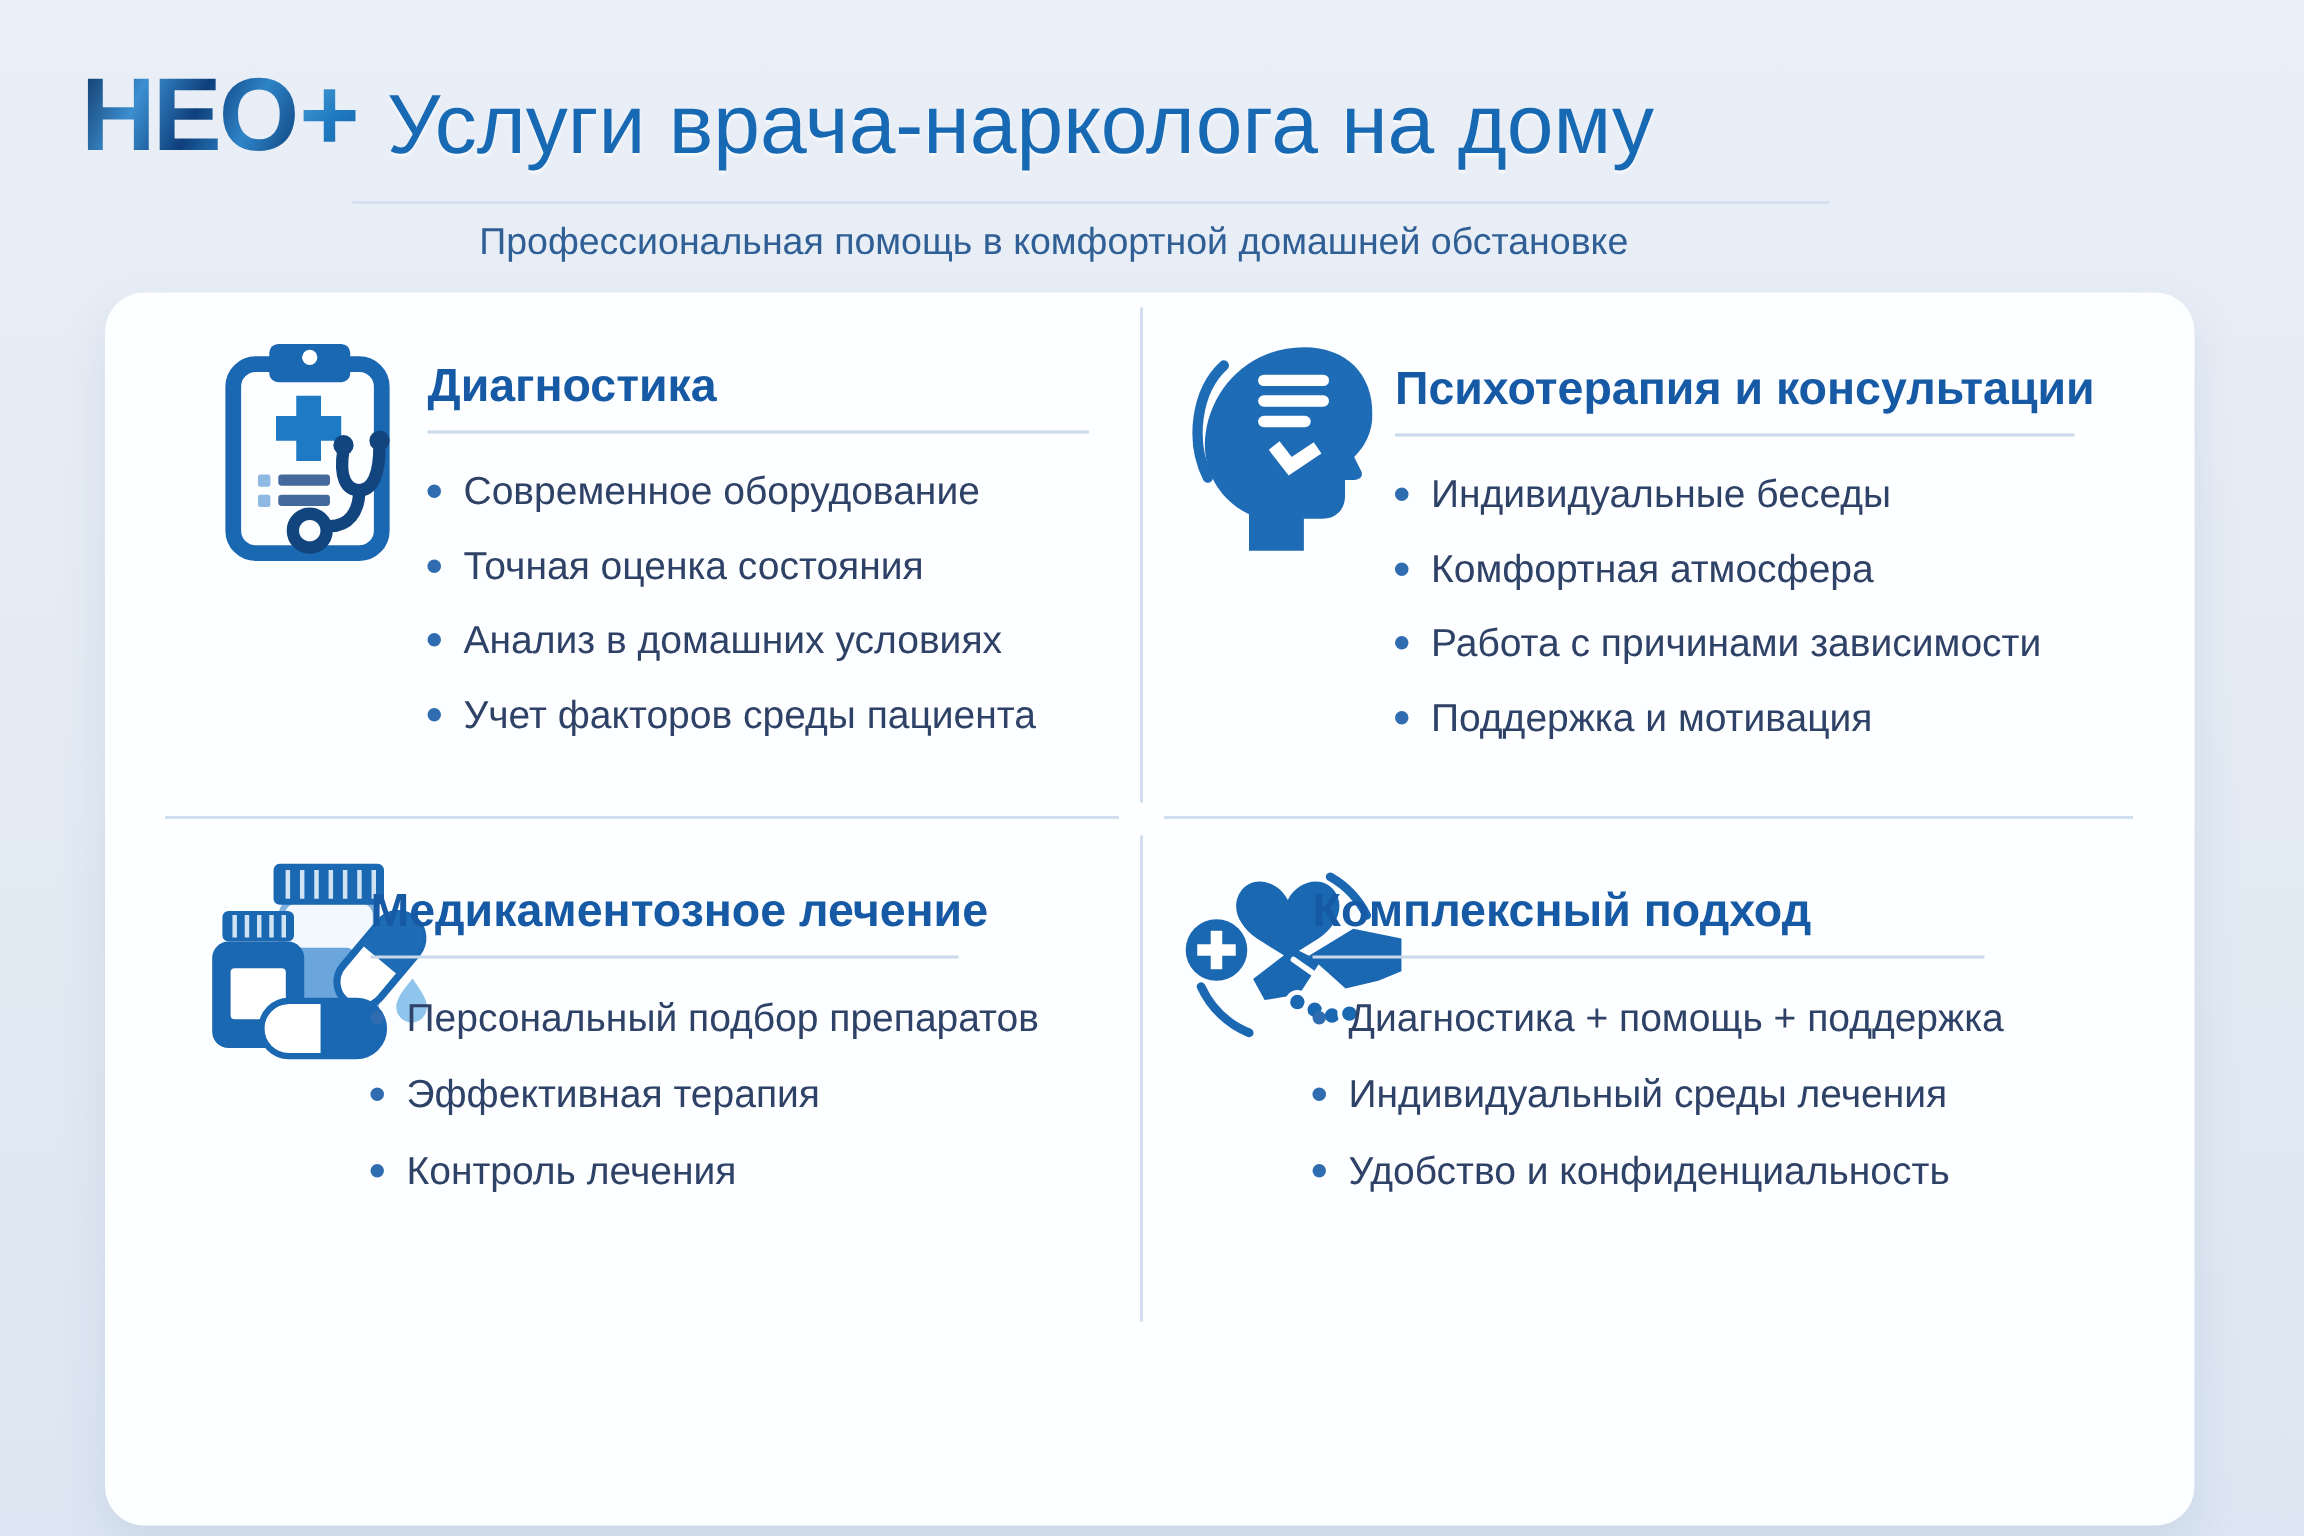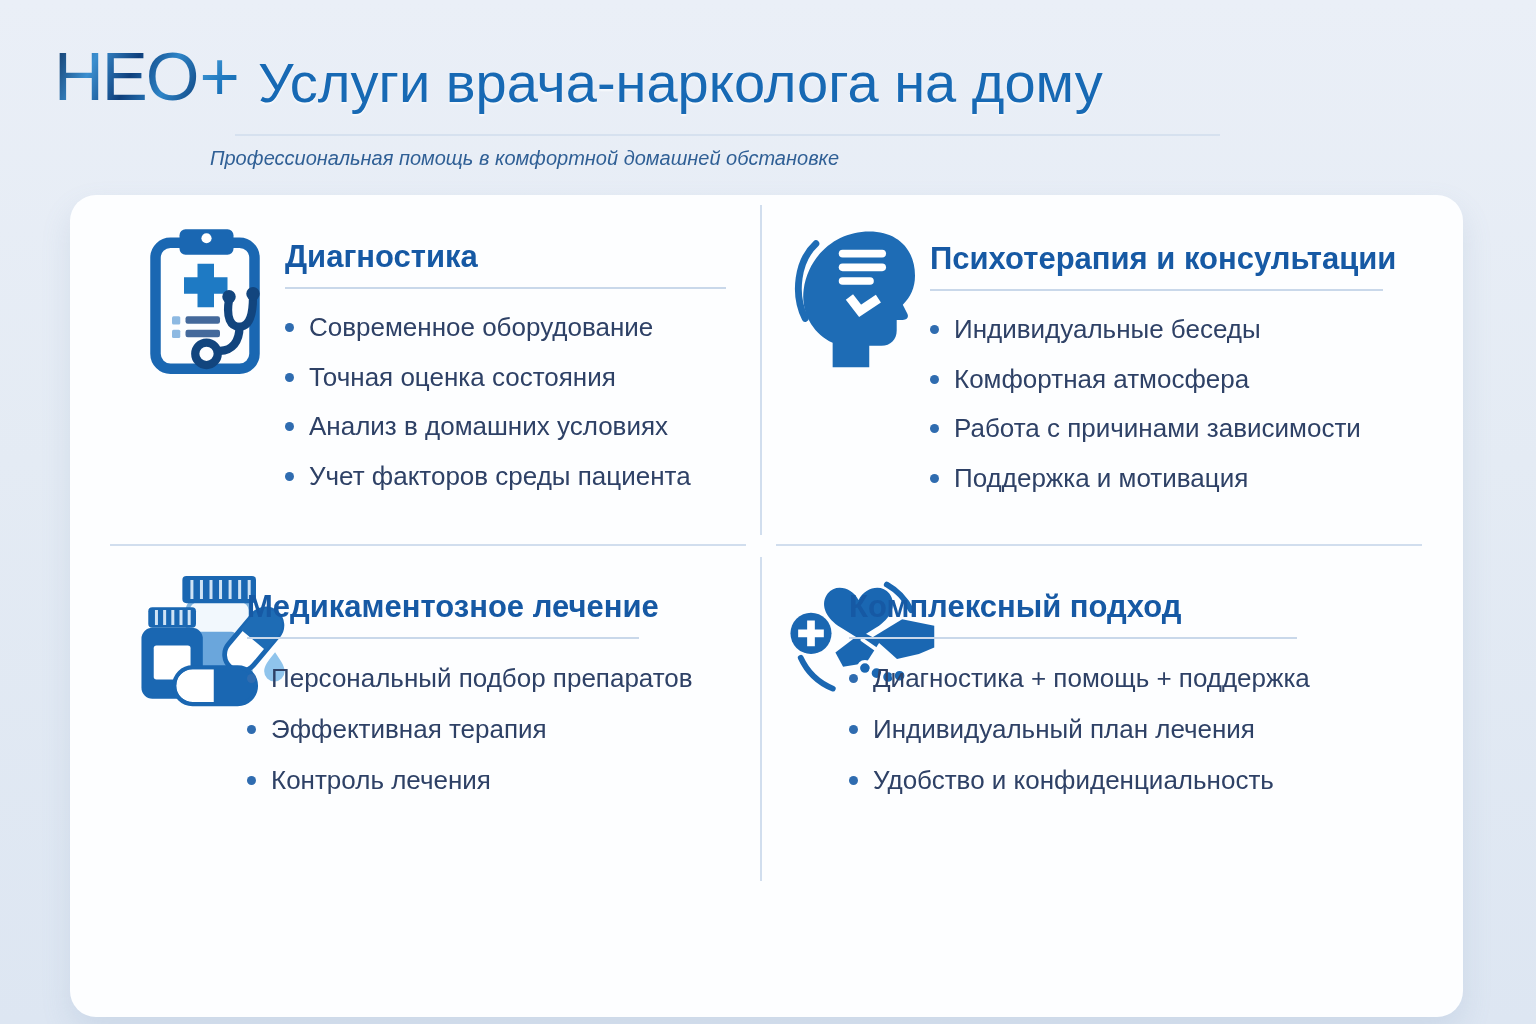--- a/index.html
+++ b/index.html
@@ -1,50 +1,50 @@
 <!DOCTYPE html>
 <html lang="ru"><head>
 <meta charset="utf-8">
 <style>
   html,body{margin:0;padding:0;}
   body{font-family:"Liberation Sans","DejaVu Sans",sans-serif;}
   #canvas{position:relative;width:1536px;height:1024px;overflow:hidden;
     background:linear-gradient(180deg,#eaeff7 0%,#e4ebf4 45%,#dde6f2 100%);}
 
   
-  .logo{position:absolute;left:54px;top:42px;font-size:69px;font-weight:400;
+  .logo{position:absolute;left:54px;top:42px;font-size:69px;font-weight:700;
     letter-spacing:-2px;line-height:1;white-space:nowrap;}
   .logo .neo{background:linear-gradient(115deg,#0d2f5c 0%,#3b8fd0 28%,#0e3f7c 52%,#2e85c8 74%,#0b3a74 100%);
     -webkit-background-clip:text;background-clip:text;color:transparent;}
   .logo .plus{background:linear-gradient(135deg,#5fb0e2 0%,#1f79c0 55%,#145d9f 100%);
     -webkit-background-clip:text;background-clip:text;color:transparent;margin-left:2px;}
   .page-title{position:absolute;left:258px;top:50px;font-size:56px;font-weight:400;
     color:#1769b4;letter-spacing:0;white-space:nowrap;
     text-shadow:0 2px 2px rgba(255,255,255,.7);}
   .header-rule{position:absolute;left:235px;top:134px;width:985px;height:2px;
     background:#d6e1ef;}
-  .page-subtitle{position:absolute;left:210px;top:147px;width:985px;text-align:left;
-    font-size:20px;color:#2f5f95;font-style:italic;}
+  .page-subtitle{position:absolute;left:210px;top:147px;width:985px;text-align:center;
+    font-size:25px;color:#2f5f95;}
 
   
   .card{position:absolute;left:70px;top:195px;width:1393px;height:822px;
     background:#fdfeff;border-radius:26px;
     box-shadow:0 14px 30px rgba(110,140,180,.16);}
   .divider{position:absolute;background:#d1deee;}
   .v-rule{width:2px;}
   .h-rule{height:2px;}
 
   
   .quad{position:absolute;}
   .quad .icon{position:absolute;left:0;top:0;}
   .content{position:relative;}
   #q1 .content{margin-left:140px;padding-top:16px;}
   #q2 .content{margin-left:137px;padding-top:22px;}
   #q3 .content{margin-left:111px;padding-top:18px;}
-  #q4 .content{margin-left:61px;padding-top:16px;}
+  #q4 .content{margin-left:87px;padding-top:16px;}
   .sec-title{font-size:31px;font-weight:700;color:#1659a4;line-height:36px;white-space:nowrap;}
   .sec-rule{height:2px;background:#c9d8ea;margin-top:12px;}
   ul.bullets{list-style:none;margin:14px 0 0 0;padding:0;}
   ul.bullets li{display:flex;align-items:center;height:49.5px;
     font-size:26px;color:#2e4166;white-space:nowrap;}
   #q3 ul.bullets li,#q4 ul.bullets li{height:51px;}
   .dot{flex:none;width:9px;height:9px;border-radius:50%;background:#2f6cb0;margin-right:15px;}
 </style>
 </head>
 <body>
@@ -207,21 +207,21 @@
       <div class="content">
         <div class="sec-title">Комплексный подход</div>
         <div class="sec-rule" style="width:448px;"></div>
         <ul class="bullets">
           <li>
               <span class="dot"></span>
               <span>Диагностика + помощь + поддержка</span>
             </li>
           <li>
               <span class="dot"></span>
-              <span>Индивидуальный план лечения</span>
+              <span>Индивидуальный среды лечения</span>
             </li>
           <li>
               <span class="dot"></span>
               <span>Удобство и конфиденциальность</span>
             </li>
         </ul>
       </div>
     </div>
 
   </div>

